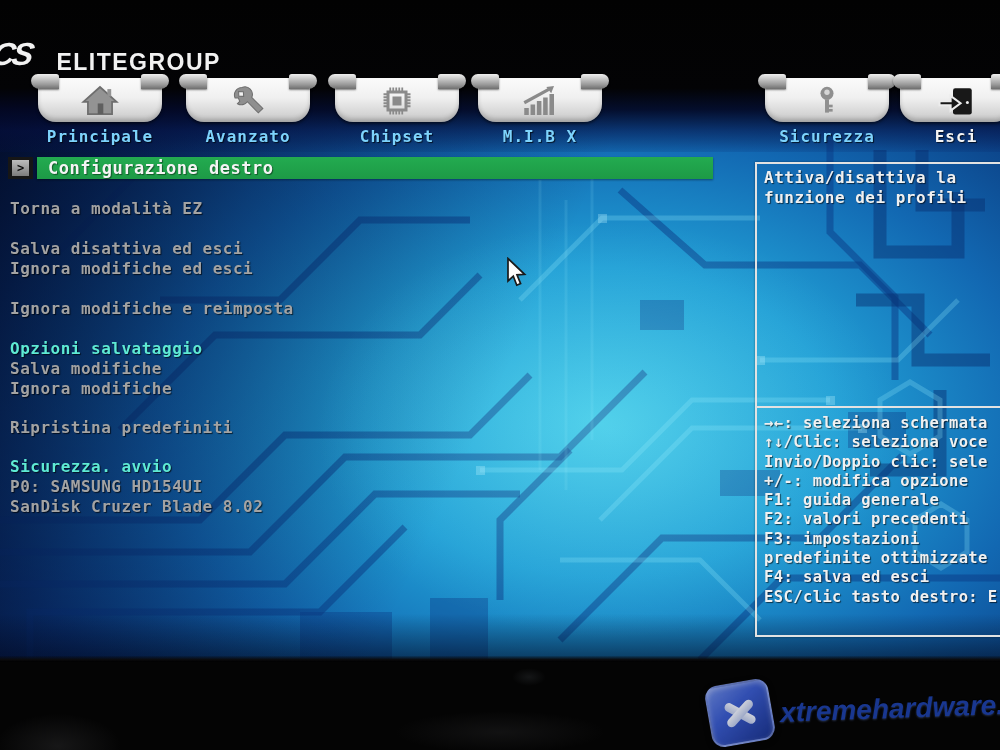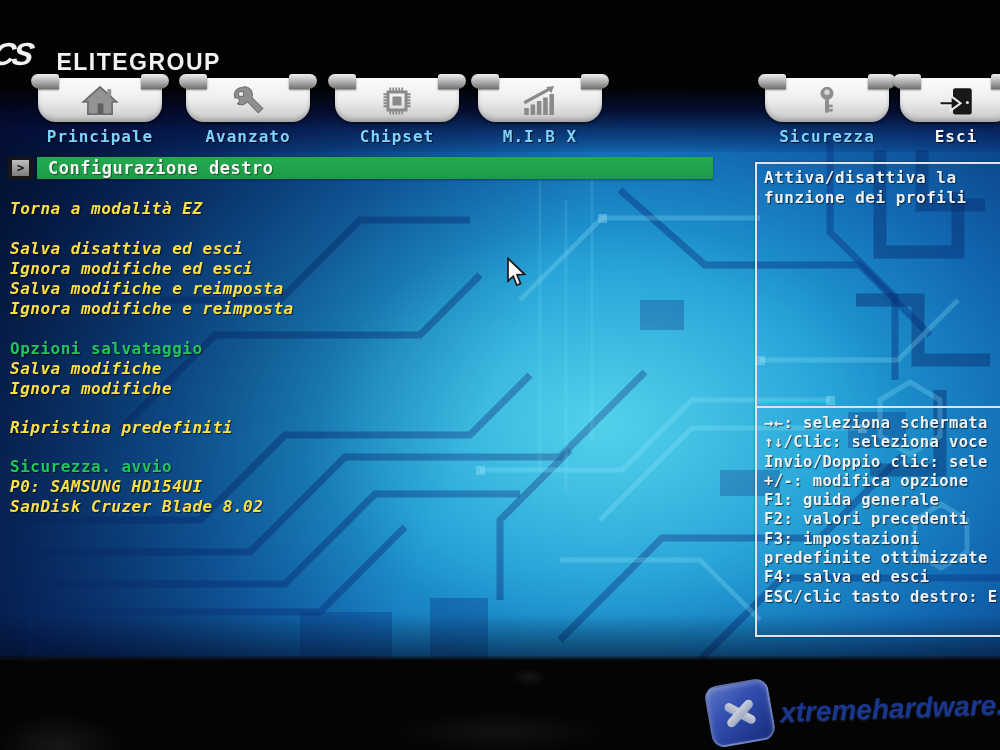--- a/index.html
+++ b/index.html
@@ -53,22 +53,22 @@
   .sel-bar{position:absolute;left:29px;top:0;width:676px;height:22px;
       background:linear-gradient(180deg,#23ab50,#1d9a46);
       box-shadow:0 1px 2px rgba(0,0,0,.4);}
   .sel-bar .t{font:bold 17px/22px "DejaVu Sans Mono",monospace;color:#f4f4f4;
       padding-left:11px;letter-spacing:.5px;white-space:nowrap;
       text-shadow:1px 1px 1px rgba(0,0,0,.45);}
 
   .mrow{position:absolute;left:10px;height:20px;white-space:nowrap;
       font:bold 16px/20px "DejaVu Sans Mono",monospace;letter-spacing:.5px;
       text-shadow:1px 1px 1px rgba(0,0,0,.65);}
-  .mrow.green{color:#fde047;cursor:pointer;font-style:italic;}
-  .mrow.white{color:#22c55e;}
+  .mrow.green{color:#a3a3a3;cursor:pointer;}
+  .mrow.white{color:#5eead4;}
 
   
   .help-panel{position:absolute;left:755px;top:162px;width:252px;height:475px;
       border:2px solid #e2e2e2;box-sizing:border-box;box-shadow:0 0 2px rgba(0,0,0,.4);}
   .help-desc{position:absolute;left:7px;top:4px;width:240px;
       font:bold 16px/20px "DejaVu Sans Mono",monospace;color:#f0f0f0;letter-spacing:.5px;
       text-shadow:1px 1px 1px rgba(0,0,0,.6);white-space:nowrap;}
   .help-divider{position:absolute;left:0;top:242px;width:100%;height:2px;background:#e2e2e2;}
   .help-keys{position:absolute;left:7px;top:250px;width:244px;overflow:hidden;}
   .help-keys div{font:bold 15.5px/19.3px "DejaVu Sans Mono",monospace;color:#f0f0f0;
@@ -258,21 +258,20 @@
       <div class="marker-inner">&gt;</div>
     </div>
     <div class="sel-bar">
       <div class="t">Configurazione destro</div>
     </div>
   </div>
 
   <div class="mrow green" style="top:199px">Torna a modalità EZ</div>
   <div class="mrow green" style="top:239px">Salva disattiva ed esci</div>
   <div class="mrow green" style="top:259px">Ignora modifiche ed esci</div>
-  <div class="mrow green" style="top:279px">Salva modifiche e reimposta</div>
   <div class="mrow green" style="top:299px">Ignora modifiche e reimposta</div>
   <div class="mrow white" style="top:339px">Opzioni salvataggio</div>
   <div class="mrow green" style="top:359px">Salva modifiche</div>
   <div class="mrow green" style="top:379px">Ignora modifiche</div>
   <div class="mrow green" style="top:418px">Ripristina predefiniti</div>
   <div class="mrow white" style="top:457px">Sicurezza. avvio</div>
   <div class="mrow green" style="top:477px">P0: SAMSUNG HD154UI</div>
   <div class="mrow green" style="top:497px">SanDisk Cruzer Blade 8.02</div>
 
   <div class="help-panel">

